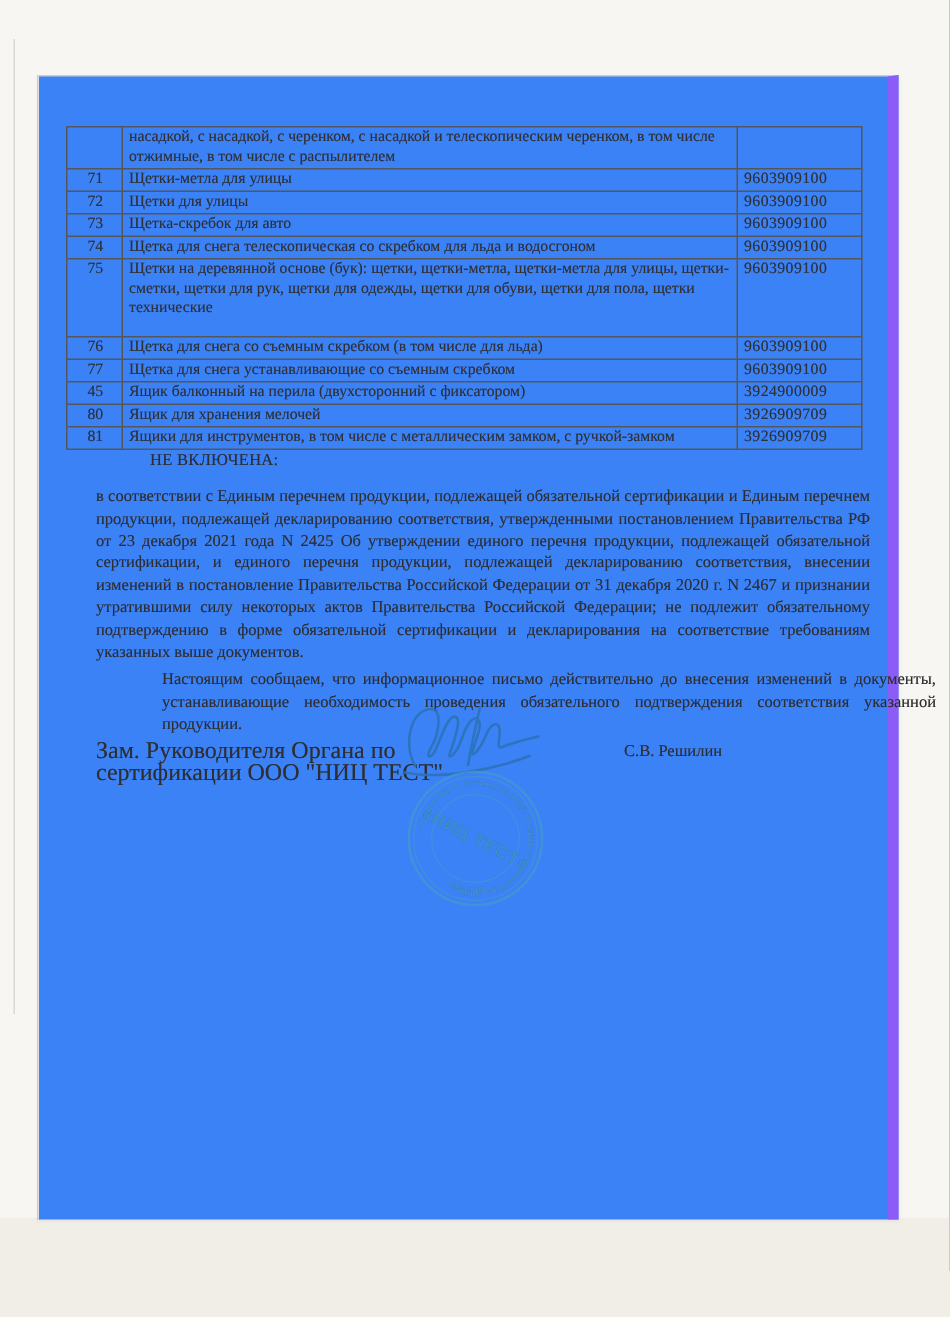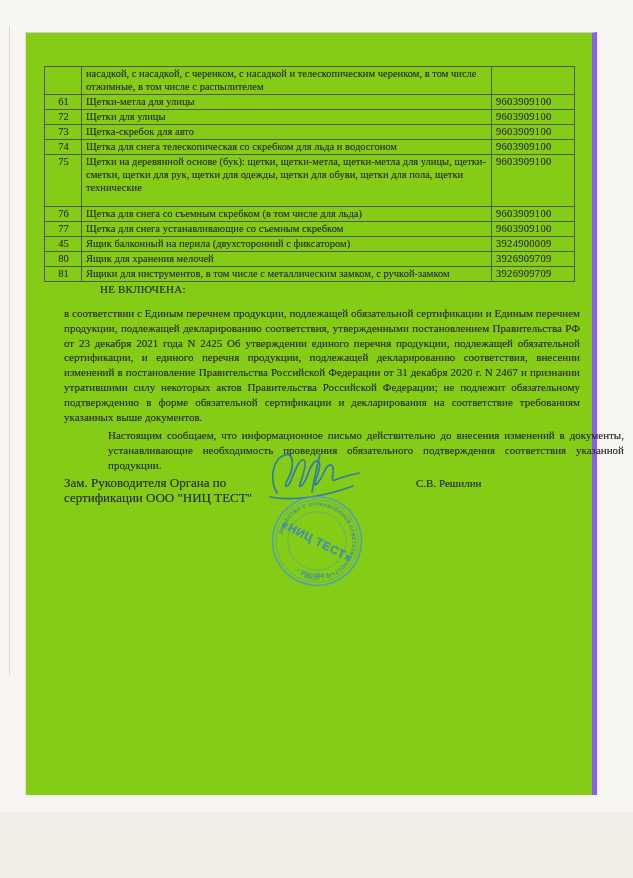--- a/index.html
+++ b/index.html
@@ -7,25 +7,25 @@
     width:633px;height:878px;
     background:#f6f4ef;
     font-family:"Liberation Serif", serif;
     color:#2e2e32;
     -webkit-font-smoothing:antialiased;
   }
   .canvas{position:relative;width:633px;height:878px;overflow:hidden;background:#f8f6f2;}
   .scan-line{position:absolute;left:9px;top:26px;width:1px;height:650px;background:#dcd8d0;}
   .scanner-bed{position:absolute;left:0;top:812px;width:633px;height:66px;background:#f1eee8;}
   .page{
-    position:absolute;left:25px;top:32px;width:566px;height:762px;
-    background:#84cc16;
+    position:absolute;left:25px;top:50px;width:566px;height:762px;
+    background:#3b82f6;
     border-top:1px solid #cfccc5;
     border-left:1px solid #e3e0da;
-    border-right:5px solid #8b5cf6;
+    border-right:7px solid #8b5cf6;
     box-shadow:0 1px 3px rgba(60,55,45,0.07);
   }
   .page *{text-shadow:0 0 0.4px rgba(45,45,55,0.5);}
 
   
   table.items{
     position:absolute;left:18px;top:33px;width:530px;
     border-collapse:collapse;table-layout:fixed;
     font-size:10.5px;line-height:13px;color:#303036;
   }
@@ -38,21 +38,21 @@
   td.num{text-align:center;padding-top:1px;}
   td.code{padding-top:3px;letter-spacing:0.3px;}
   tr.tall td{height:50px;margin-top:18px;}
   col.c-num{width:37px;} col.c-desc{width:410px;} col.c-code{width:83px;}
 
   
   .heading{position:absolute;left:38px;top:250px;font-size:11px;letter-spacing:0.2px;margin-left:36px;}
   .para{position:absolute;left:38px;width:516px;font-size:11px;line-height:14.8px;text-align:justify;}
   .para1{top:273px;}
   .para2{top:395px;margin-left:44px;}
-  .sig-title{position:absolute;left:38px;top:442px;width:260px;font-size:13px;line-height:15px;}
+  .sig-title{position:absolute;left:38px;top:442px;width:260px;font-size:16px;line-height:15px;}
   .sig-name{position:absolute;left:390px;top:444px;font-size:11px;}
 
   
   .signature-svg{position:absolute;left:237px;top:414px;opacity:0.9;}
   .stamp-svg{
     position:absolute;left:227px;top:444px;width:128px;height:128px;
     transform:rotate(7deg);opacity:0.93;
   }
   .stamp-center{
     font-family:"Liberation Sans", sans-serif;
@@ -78,21 +78,21 @@
           <col class="c-desc">
           <col class="c-code">
         </colgroup>
       <tbody>
         <tr>
           <td class="num"></td>
           <td class="desc">насадкой, с насадкой, с черенком, с насадкой и телескопическим черенком, в том числе отжимные, в том числе с распылителем</td>
           <td class="code"></td>
         </tr>
         <tr>
-          <td class="num">61</td>
+          <td class="num">71</td>
           <td class="desc">Щетки-метла для улицы</td>
           <td class="code">9603909100</td>
         </tr>
         <tr>
           <td class="num">72</td>
           <td class="desc">Щетки для улицы</td>
           <td class="code">9603909100</td>
         </tr>
         <tr>
           <td class="num">73</td>

